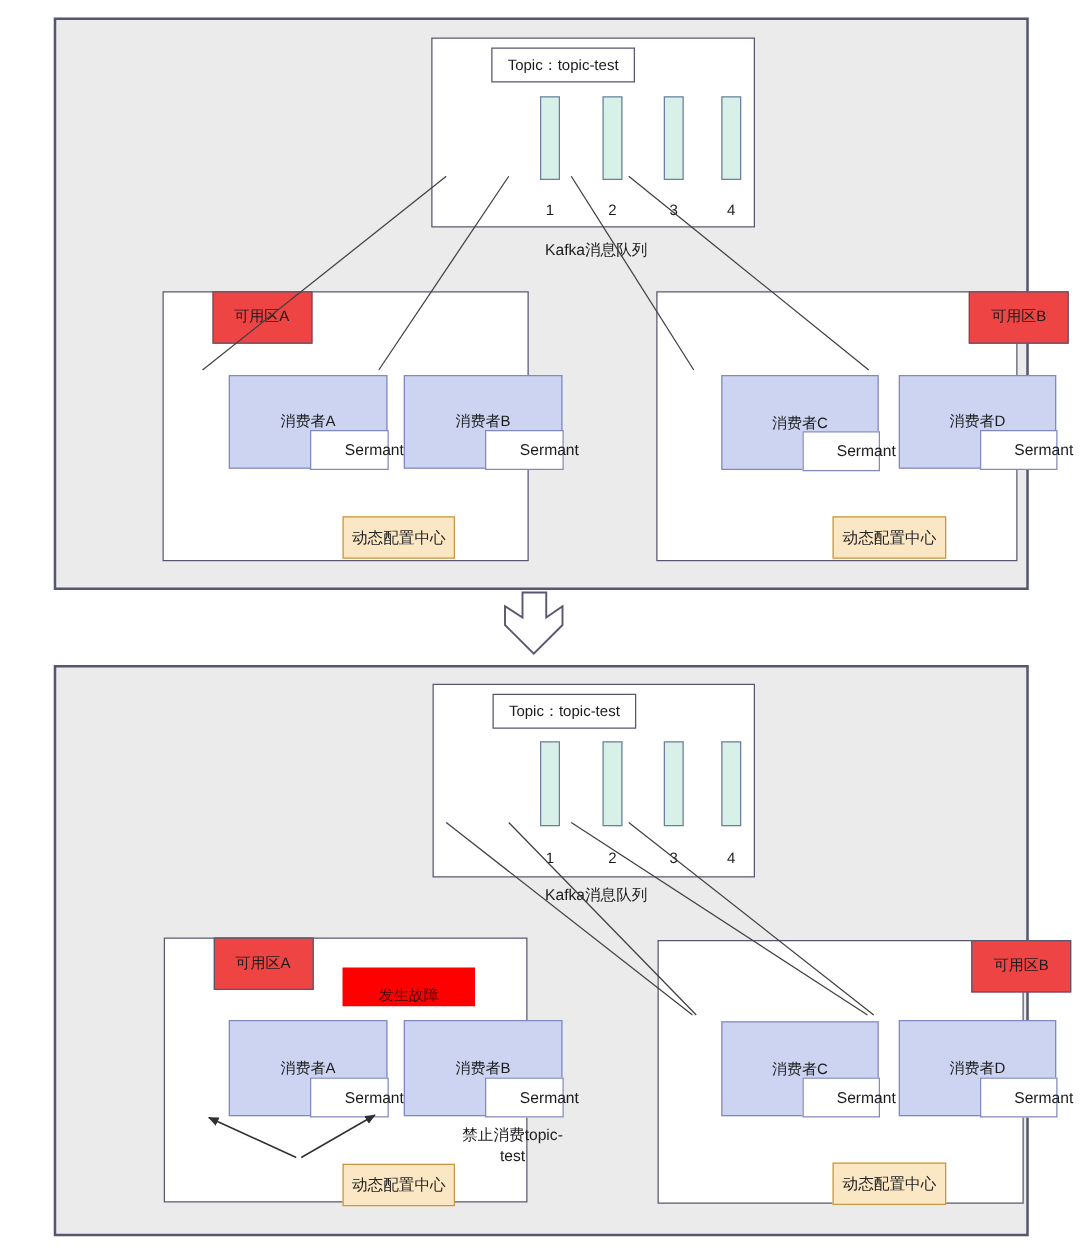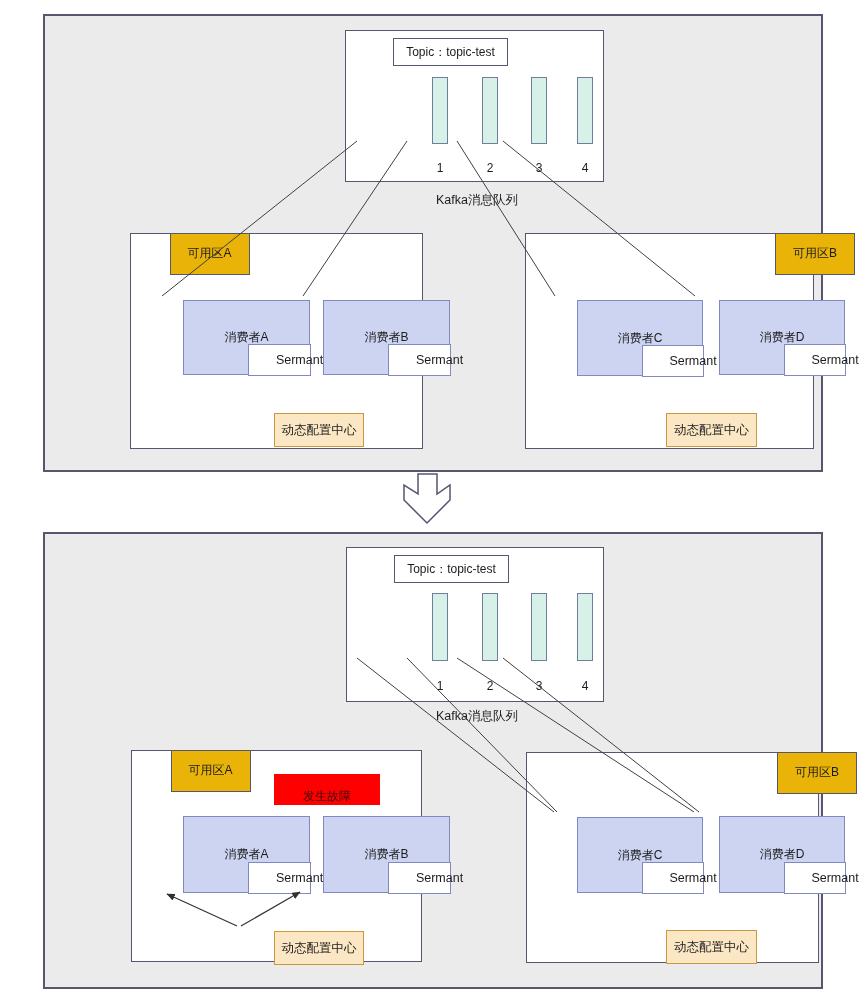--- a/index.html
+++ b/index.html
@@ -4,21 +4,21 @@
 <style>
   html,body{margin:0;padding:0;background:#ffffff;}
   body{font-family:"Liberation Sans",sans-serif;color:#1c1c1c;}
   .stage{position:relative;width:865px;height:1003px;background:#ffffff;overflow:hidden;}
   .section{position:absolute;background:#ebebeb;border:2px solid #56566f;box-sizing:border-box;}
   .abs{position:absolute;box-sizing:border-box;margin-left:40px;}
   .white-box{background:#ffffff;border:1.5px solid #56566f;}
   .center{display:flex;align-items:center;justify-content:center;}
   .topic-label{font-size:12px;color:#1c1c1c;}
   .zone{background:#ffffff;border:1.5px solid #56566f;}
-  .zone-label{background:#eab308;border:1.5px solid #56566f;font-size:12px;}
+  .zone-label{background:#ef4444;border:1.5px solid #56566f;font-size:12px;}
   .partition{background:#d7f1e9;border:1.5px solid #6e7f9e;}
   .pnum{font-size:12px;text-align:center;color:#1c1c1c;}
   .caption{font-size:12.5px;text-align:center;color:#1c1c1c;}
   .consumer{background:#ccd4f2;border:1.5px solid #8089c0;font-size:12px;}
   .sermant{background:#ffffff;border:1.5px solid #8089c0;font-size:12.5px;padding-left:40px;}
   .config{background:#fbe7c3;border:1.5px solid #c9973f;font-size:12.5px;color:#222222;}
   .fault{background:#ff0000;color:#3f0808;font-size:12px;font-weight:normal;align-items:flex-end;}
   .note{font-size:12.5px;line-height:17px;text-align:center;color:#1c1c1c;}
   svg.overlay{position:absolute;left:0;top:0;pointer-events:none;z-index:50;}
 </style>
@@ -117,20 +117,24 @@
         <div class="abs sermant center" style="right:-2px;bottom:-2px;width:63px;height:32px;">
           <span>Sermant</span>
         </div>
       </div>
       <div class="abs consumer center" style="left:151px;top:65px;width:127px;height:77px;">
         <span>消费者B</span>
         <div class="abs sermant center" style="right:-2px;bottom:-2px;width:63px;height:32px;">
           <span>Sermant</span>
         </div>
       </div>
+      <div class="abs note" style="left:168px;top:149px;width:140px;">
+        <div>禁止消费topic-</div>
+        <div>test</div>
+      </div>
       <div class="abs config center" style="left:102px;top:180px;width:90px;height:34px;z-index:5;">
         <span>动态配置中心</span>
       </div>
     </div>
 
     <div class="abs zone" style="left:441px;top:218px;width:293px;height:211px;">
       <div class="abs zone-label center" style="left:210px;top:-1.5px;width:80px;height:42px;">
         <span>可用区B</span>
       </div>
       <div class="abs consumer center" style="left:10px;top:64px;width:126px;height:76px;">

